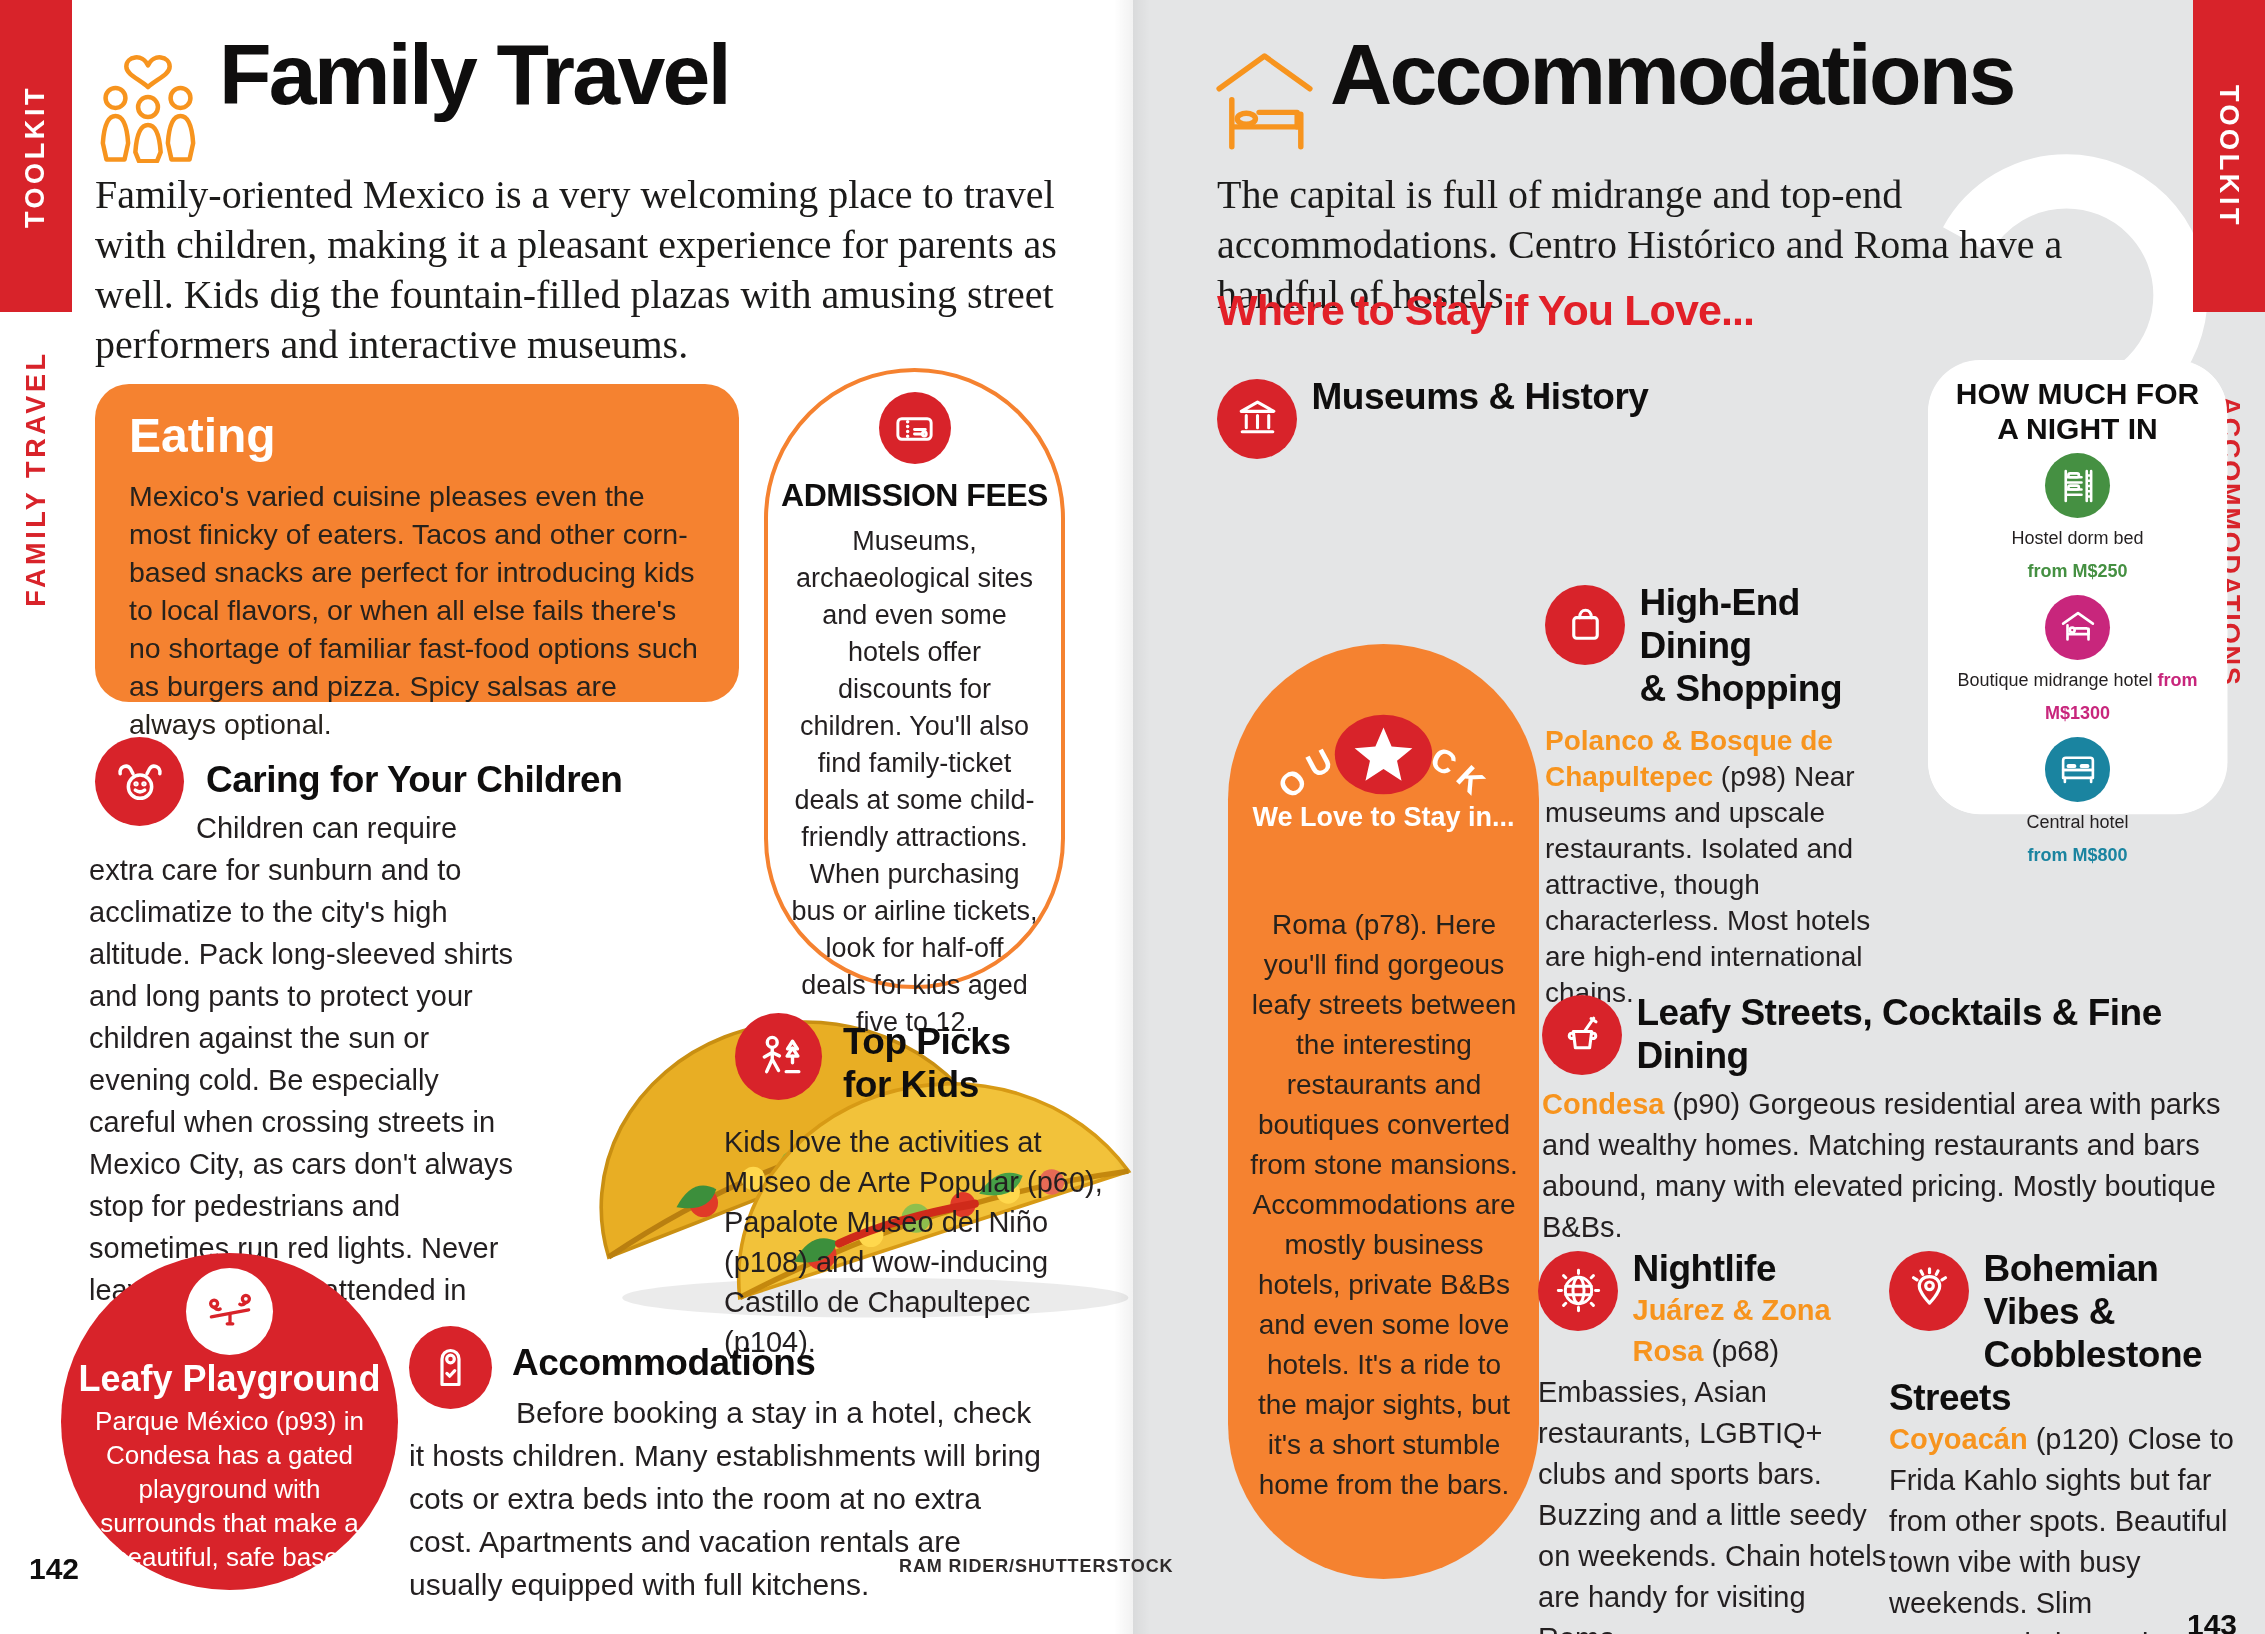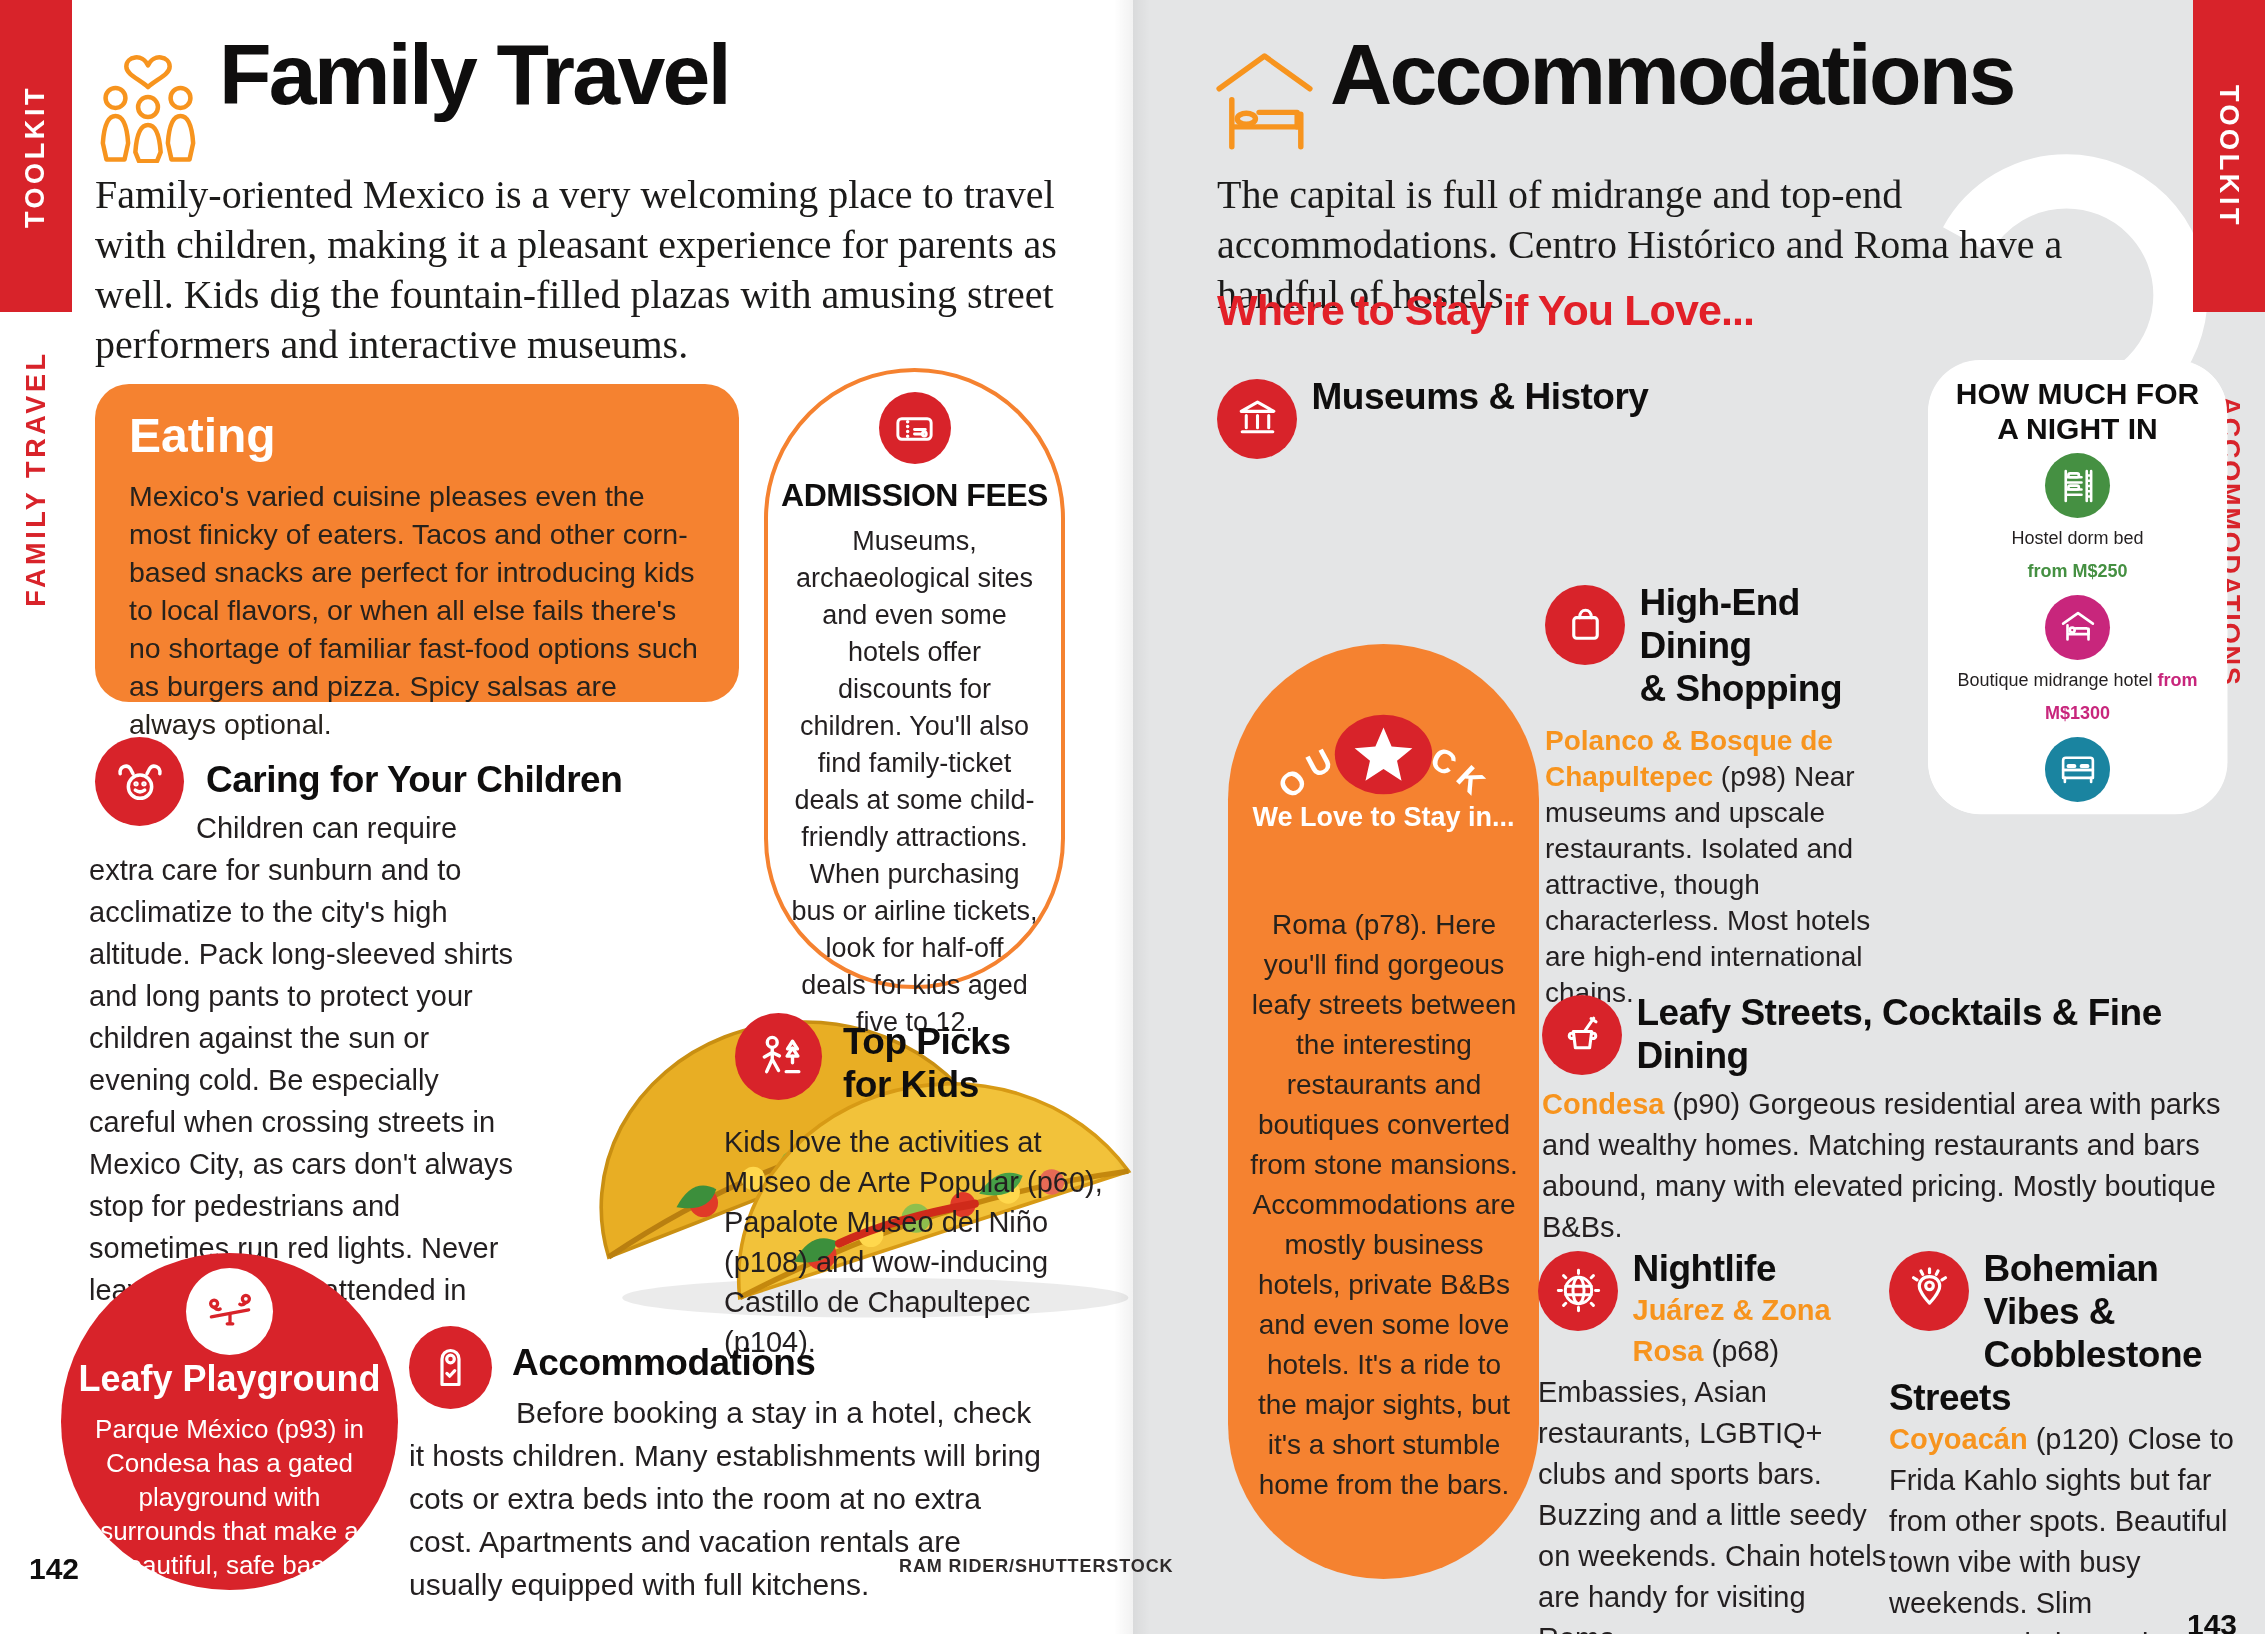--- a/index.html
+++ b/index.html
@@ -52,21 +52,21 @@
 
   
   .adm-oval{left:764px;top:368px;width:301px;height:621px;background:#fff;border:4.5px solid var(--orange);border-radius:154px;text-align:center;padding-top:20px;}
   .adm-oval h3{font-size:32px;margin-top:12.7px;letter-spacing:-0.5px;}
   .adm-oval p{width:250px;margin:9px auto 0;font-size:27px;line-height:37px;}
 
   
   .leafy-circle{left:61px;top:1253px;width:337px;height:337px;border-radius:50%;background:var(--lp-red);color:#fff;text-align:center;padding-top:14.5px;}
   .leafy-circle .inner-white{width:87px;height:87px;border-radius:50%;background:#fff;margin:0 auto 3.6px;display:flex;align-items:center;justify-content:center;}
   .leafy-circle h3{color:#fff;font-size:36px;margin:1.8px 0 1.8px;}
-  .leafy-circle p{width:304px;margin:12px auto;font-size:26px;line-height:34px;}
+  .leafy-circle p{width:304px;margin:4px auto;font-size:26px;line-height:34px;}
 
   
   .our-pick{left:1228px;top:644px;width:311px;height:935px;background:var(--orange);border-radius:156px;text-align:center;}
   .our-pick .arc{position:absolute;left:0;top:14.5px;}
   .our-pick .star-oval{position:absolute;left:105px;top:69px;}
   .our-pick h4{position:absolute;left:20px;top:150px;width:271px;color:#fff;font-size:27px;line-height:47px;}
   .our-pick p{position:absolute;left:22px;top:261px;width:268px;font-size:28px;line-height:40px;color:#27221c;}
 
   
   .hm-panel{left:1928px;top:360px;width:299px;height:454px;background:#fff;border-radius:52px;text-align:center;padding-top:16.3px;}
@@ -309,20 +309,22 @@
     <div class="hm-item">
       <div class="icon-circle" style="background:#1a84a0;">
         <svg width="42" height="42" viewBox="0 0 24 24" fill="none" stroke="#fff" stroke-width="1.5" stroke-linecap="round" stroke-linejoin="round">
           <path d="M5 5 h14 a1.5 1.5 0 0 1 1.5 1.5 V12 H3.5 V6.5 A1.5 1.5 0 0 1 5 5 Z"></path>
           <rect x="5.5" y="8.5" width="5.5" height="2.4" rx="1.1" fill="#fff" stroke="none"></rect>
           <rect x="13" y="8.5" width="5.5" height="2.4" rx="1.1" fill="#fff" stroke="none"></rect>
           <path d="M3.5 12 h17 v4.5 h-17 Z"></path>
           <path d="M4.5 16.5 v2.3 M19.5 16.5 v2.3"></path>
         </svg>
       </div>
+      <p style="white-space: pre-line;"><span>Central hotel
+</span><span class="seg-teal">from M$800</span></p>
     </div>
   </div>
 
   <div class="abs" style="left:1542px;top:991px;width:707px;">
     <div class="icon-circle float-ic" style="width:80px;height:80px;">
       <svg width="49" height="49" viewBox="0 0 24 24" fill="none" stroke="#fff" stroke-width="1.5" stroke-linecap="round" stroke-linejoin="round">
         <path d="M17.5 4 l-4.5 6.5"></path>
           <path d="M18.6 5.8 l-2.4 -1.6"></path>
         <path d="M7.5 10.5 h9 l-1 8 h-7 Z"></path>
         <path d="M7.5 11.5 q-2 -0.5 -2 1.2 q0 1.6 2.2 1.2 M16.5 11.5 q2 -0.5 2 1.2 q0 1.6 -2.2 1.2"></path>

